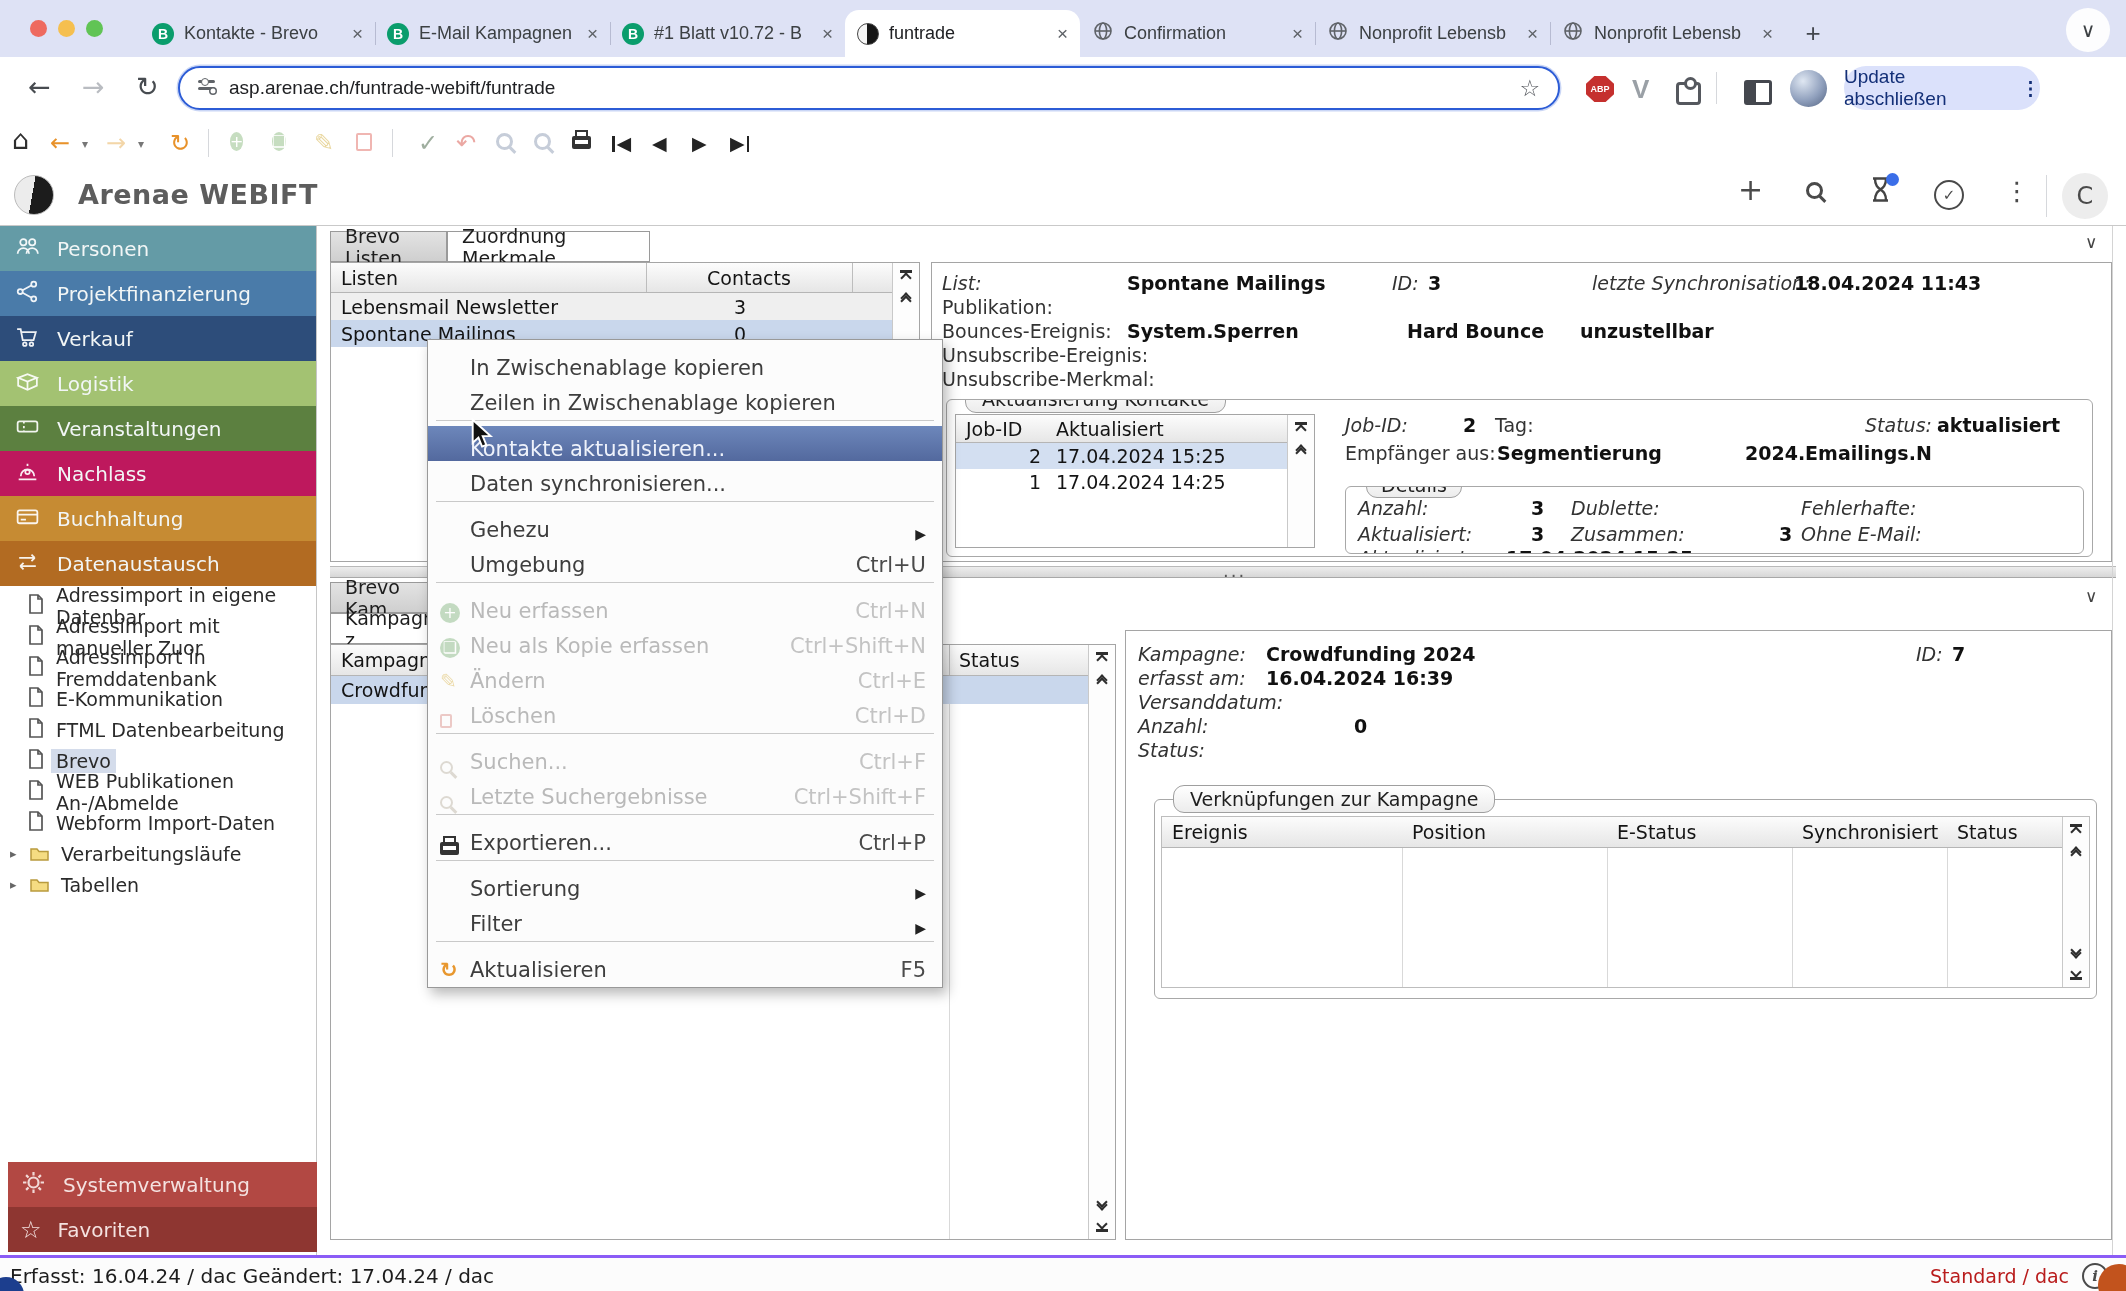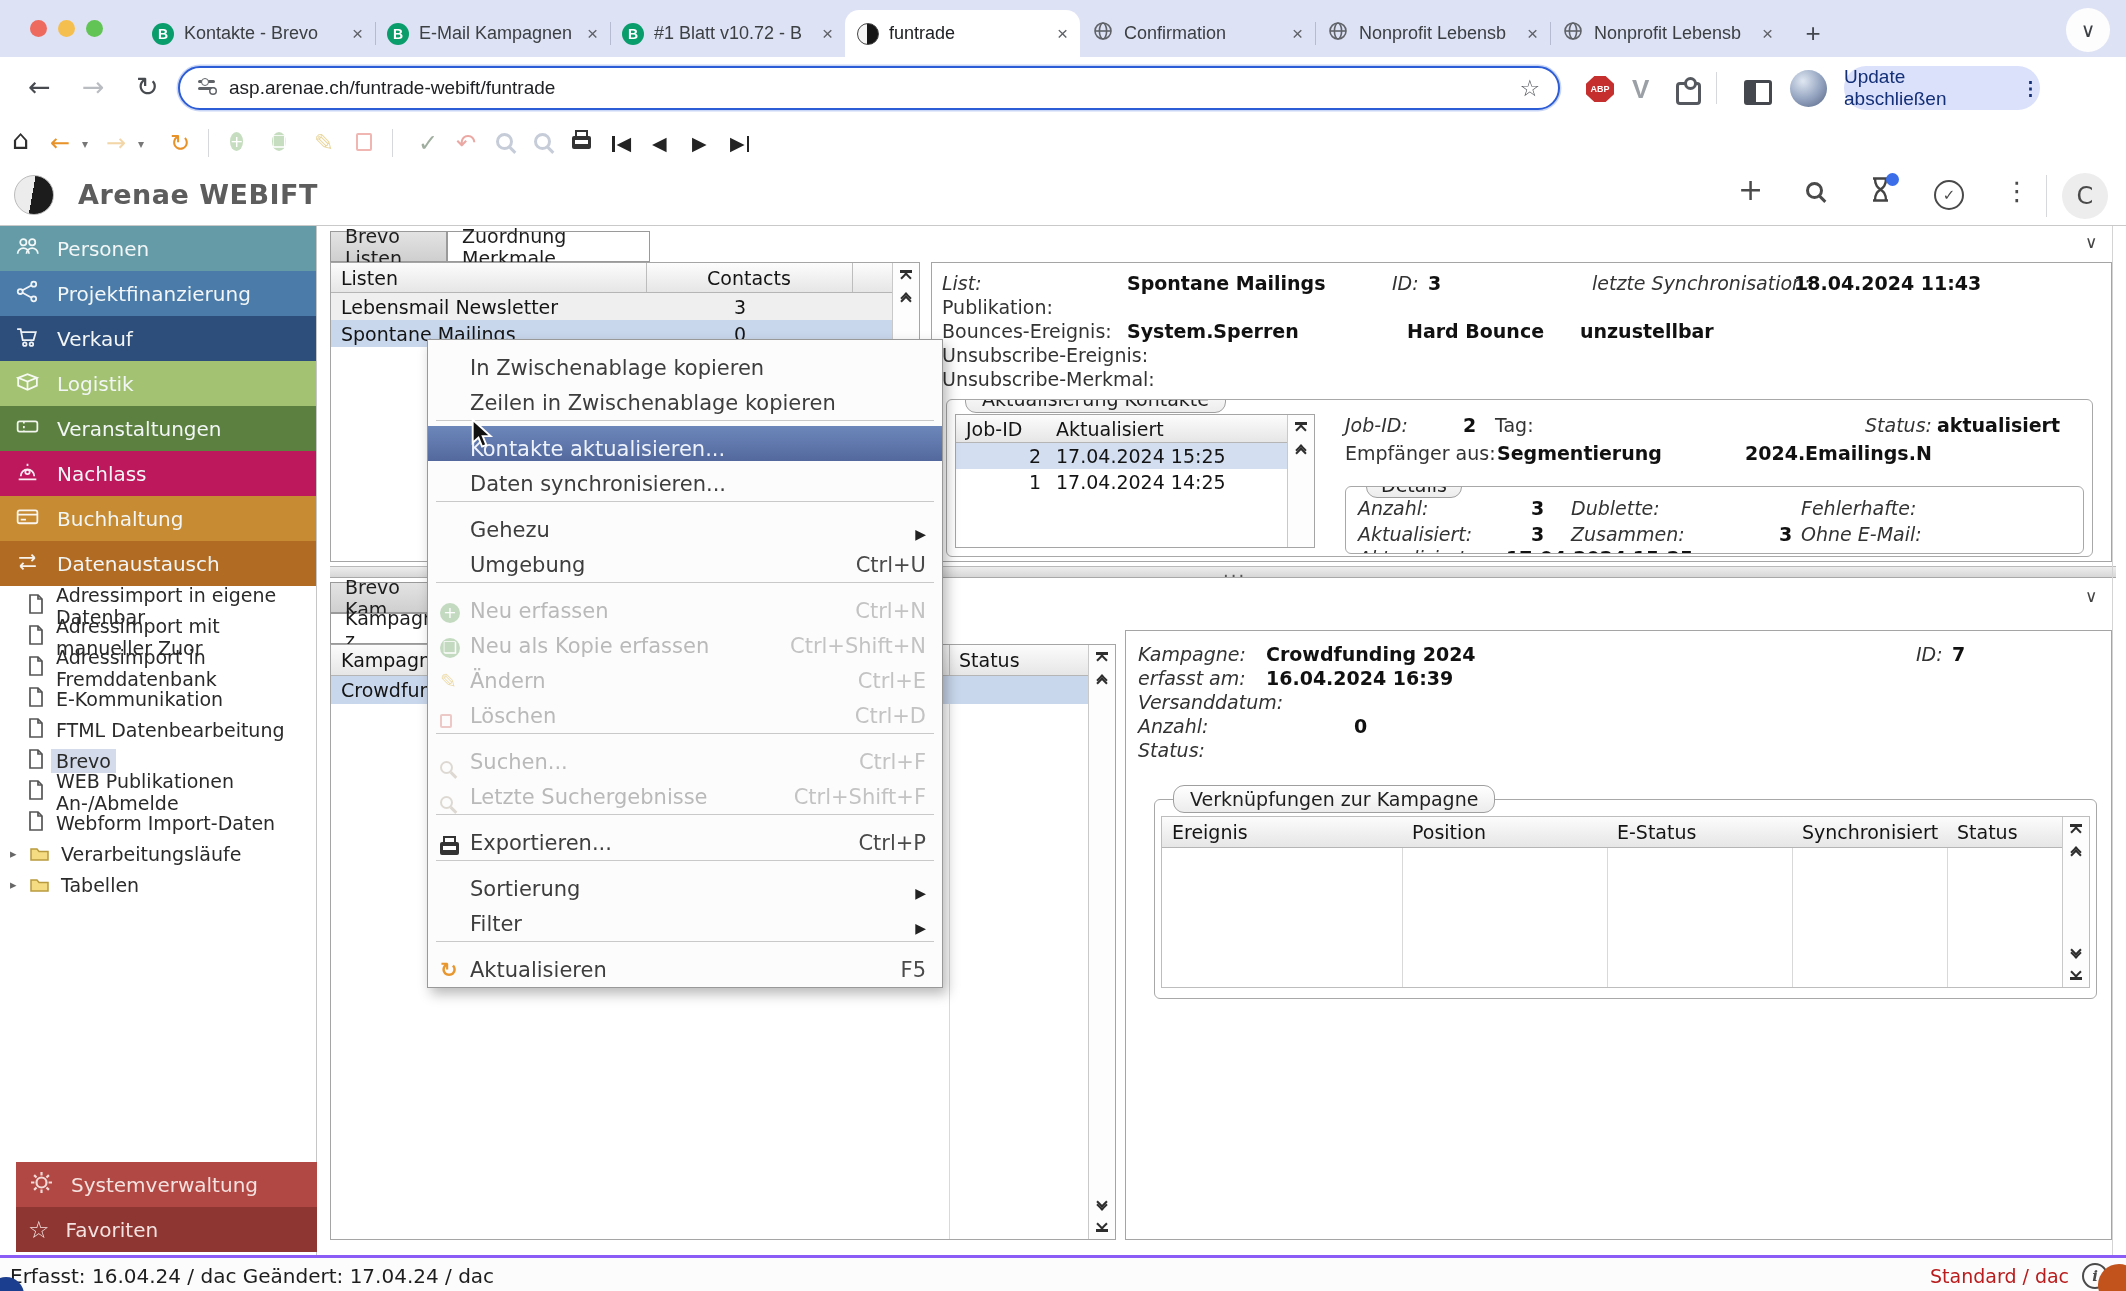--- a/index.html
+++ b/index.html
@@ -77,21 +77,21 @@
 
   
   .sidebar{position:absolute;left:0;top:226px;width:317px;height:1029px;background:#fff;border-right:1px solid #c6c6c6;box-sizing:border-box}
   .smod{position:relative;height:45px;display:flex;align-items:center;gap:16px;padding-left:14px;color:#f2f6f6;font-size:20px}
   .smod svg{flex:0 0 auto;opacity:.92}
   .tree{position:absolute;left:0;top:364px;width:100%}
   .titem{height:31px;display:flex;align-items:center;gap:12px;padding-left:28px;font-size:19px;color:#2a2a2a}
   .titem.folder{padding-left:10px}
   .fcaret{color:#666;font-size:13px;width:8px}
   .titem .sel{background:#d4dceb;padding:1px 5px;margin-left:-5px}
-  .sbottom{position:absolute;left:16px;bottom:3px;width:100%}
+  .sbottom{position:absolute;left:8px;bottom:3px;width:100%}
   .sbot{height:45px;display:flex;align-items:center;gap:16px;padding-left:12px;color:#f4e2e0;font-size:20px}
 
   
   .main{position:absolute;left:317px;top:226px;width:1809px;height:1029px;background:#fff}
   .ctab{position:absolute;height:31px;box-sizing:border-box;border:1px solid #9a9a9a;display:flex;align-items:center;
         padding:0 14px;font-size:19px;color:#1d1d1d;background:#fff}
   .ctab.on{background:linear-gradient(#e3e3e3,#cfcfcf)}
   .panel{position:absolute;background:#fff;border:1px solid #a5a5a5;box-sizing:border-box}
   .thead{background:linear-gradient(#fcfcfc,#e6e6e6);border-bottom:1px solid #b5b5b5;box-sizing:border-box;
          font-size:19px;color:#141414;display:flex;align-items:center}

